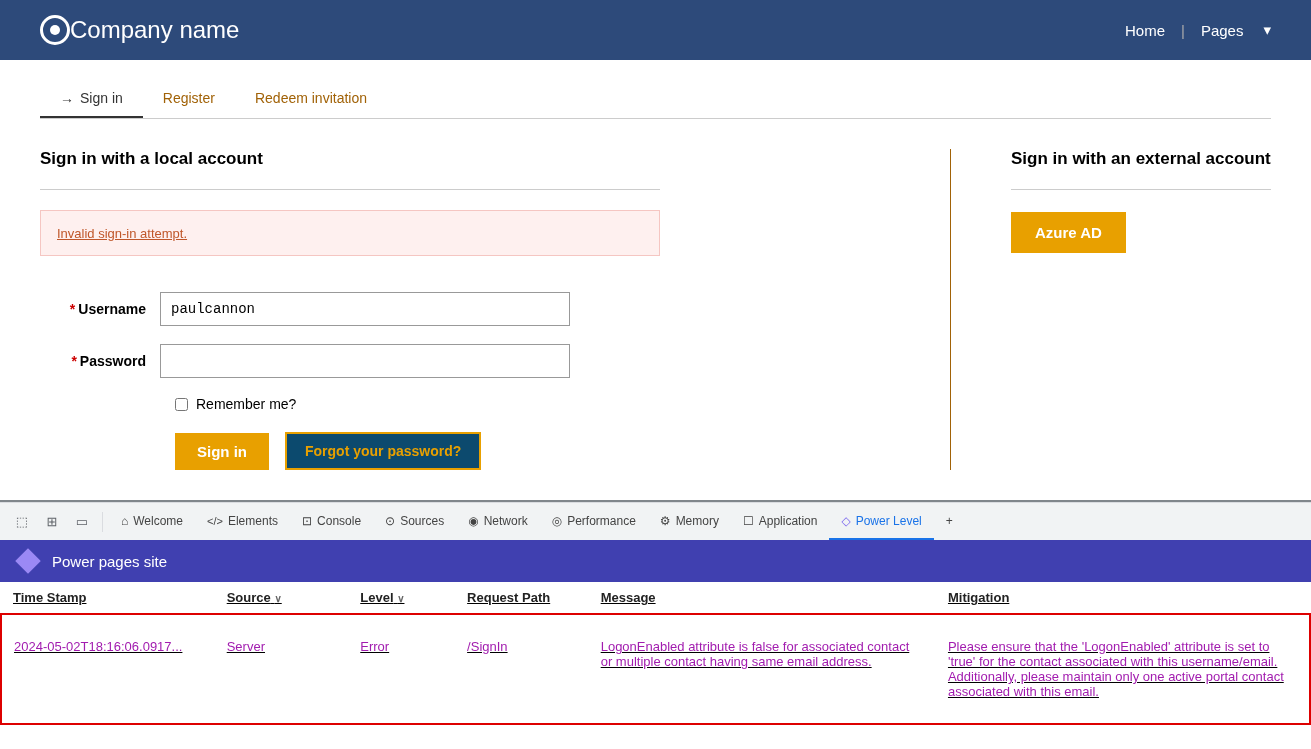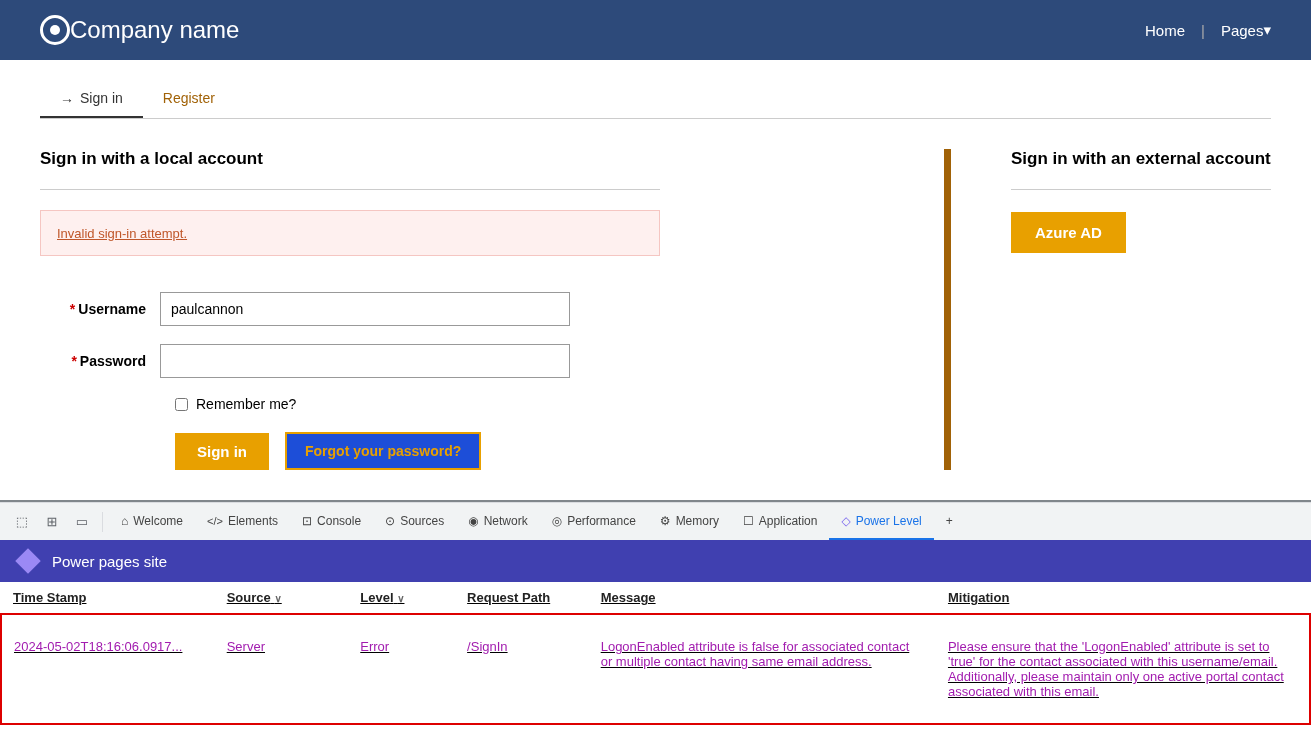--- a/index.html
+++ b/index.html
@@ -46,21 +46,21 @@
     .top-nav-links a {
       color: #fff;
       text-decoration: none;
     }
     .top-nav-divider {
       color: #aaa;
     }
     .pages-link {
       display: flex;
       align-items: center;
-      gap: 0;
+      gap: 20px;
     }
 
     
     .main-content {
       background: #fff;
       padding: 20px 40px 30px 40px;
       min-height: 430px;
     }
 
     
@@ -86,21 +86,21 @@
     }
 
     
     .sign-in-layout {
       display: flex;
       gap: 0;
     }
     .local-account-section {
       flex: 1;
       padding-right: 40px;
-      border-right: 7px solid #a16207;
+      border-right: 1px solid #a16207;
     }
     .external-account-section {
       flex: 0 0 320px;
       padding-left: 60px;
     }
 
     .section-title {
       font-size: 17px;
       font-weight: 700;
       margin-bottom: 20px;
@@ -139,20 +139,21 @@
       color: #c00;
       margin-right: 3px;
     }
     .form-input {
       flex: 1;
       max-width: 410px;
       border: 1px solid #999;
       padding: 8px 10px;
       font-size: 14px;
       outline: none;
+      font-family: Liberation Mono, monospace;
     }
 
     .checkbox-row {
       display: flex;
       align-items: center;
       margin-left: 135px;
       margin-bottom: 20px;
       gap: 8px;
       font-size: 14px;
     }
@@ -166,21 +167,21 @@
     .btn-signin {
       background: #e8a000;
       color: #fff;
       border: none;
       padding: 10px 22px;
       font-size: 15px;
       font-weight: 600;
       cursor: pointer;
     }
     .btn-forgot {
-      background: #1d4ed8;
+      background: #0c4a6e;
       color: #e8a000;
       border: 2px solid #e8a000;
       padding: 9px 18px;
       font-size: 14px;
       font-weight: 600;
       cursor: pointer;
     }
 
     
     .btn-azure {
@@ -332,20 +333,23 @@
 
 <div class="main-content">
 
   <div class="tab-bar">
     <a class="tab-item active" href="#">
       <span>→</span>
       <span>Sign in</span>
     </a>
     <a class="tab-item" href="#">
       <span>Register</span>
+    </a>
+    <a class="tab-item" href="#">
+      <span>Redeem invitation</span>
     </a>
   </div>
 
   <div class="sign-in-layout">
 
     <div class="local-account-section">
       <h2 class="section-title">Sign in with a local account</h2>
       <hr style="border:none;border-top:1px solid #ccc;margin-bottom:20px;max-width:620px;">
 
       <div class="error-box">

